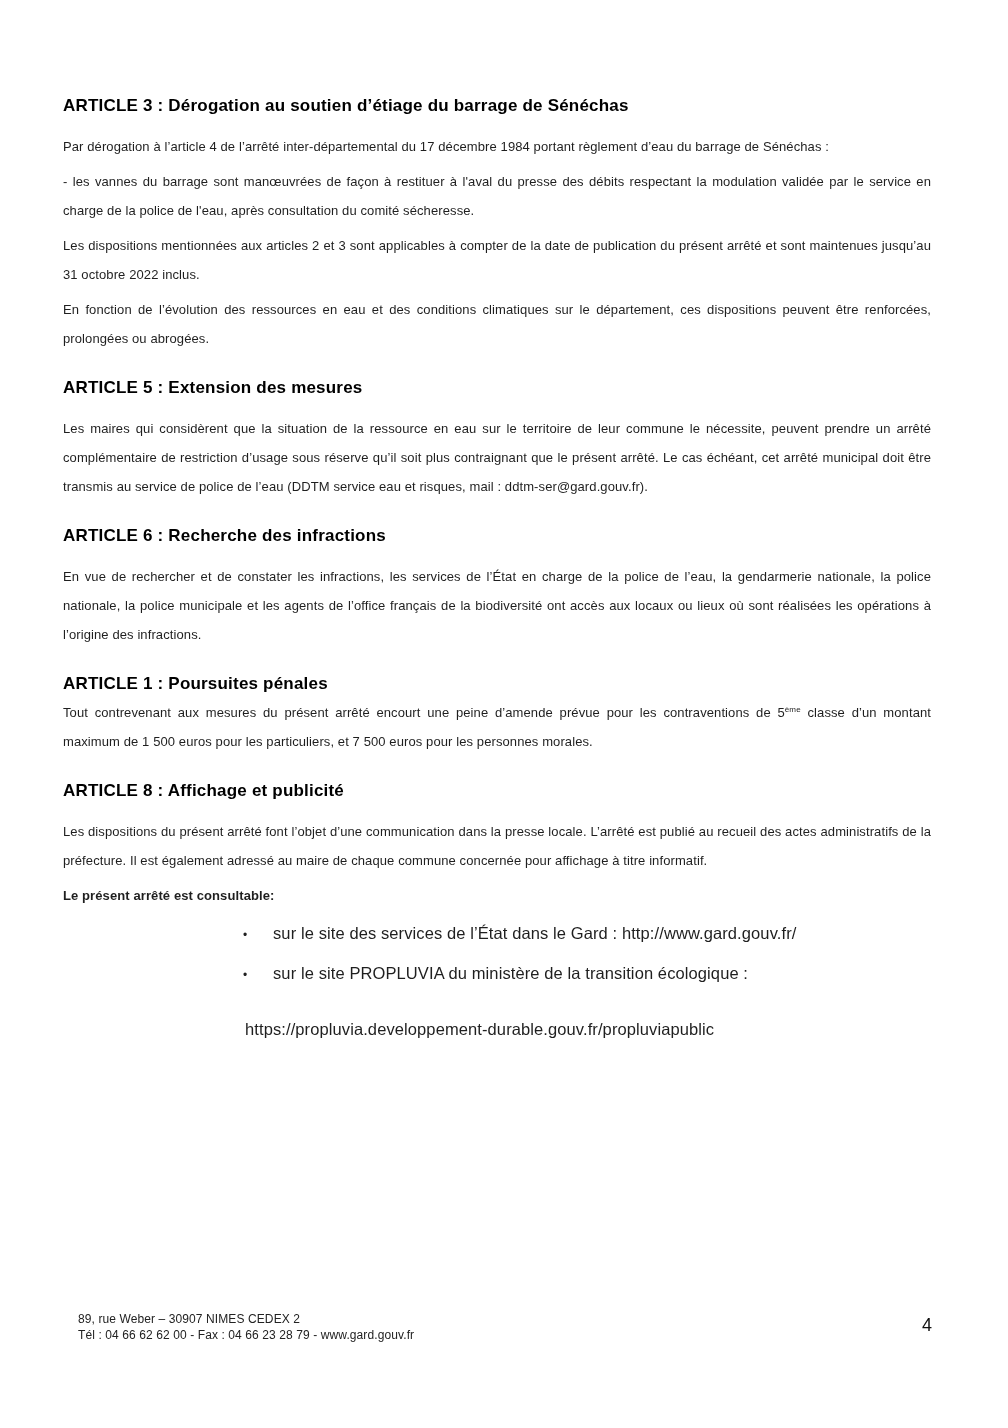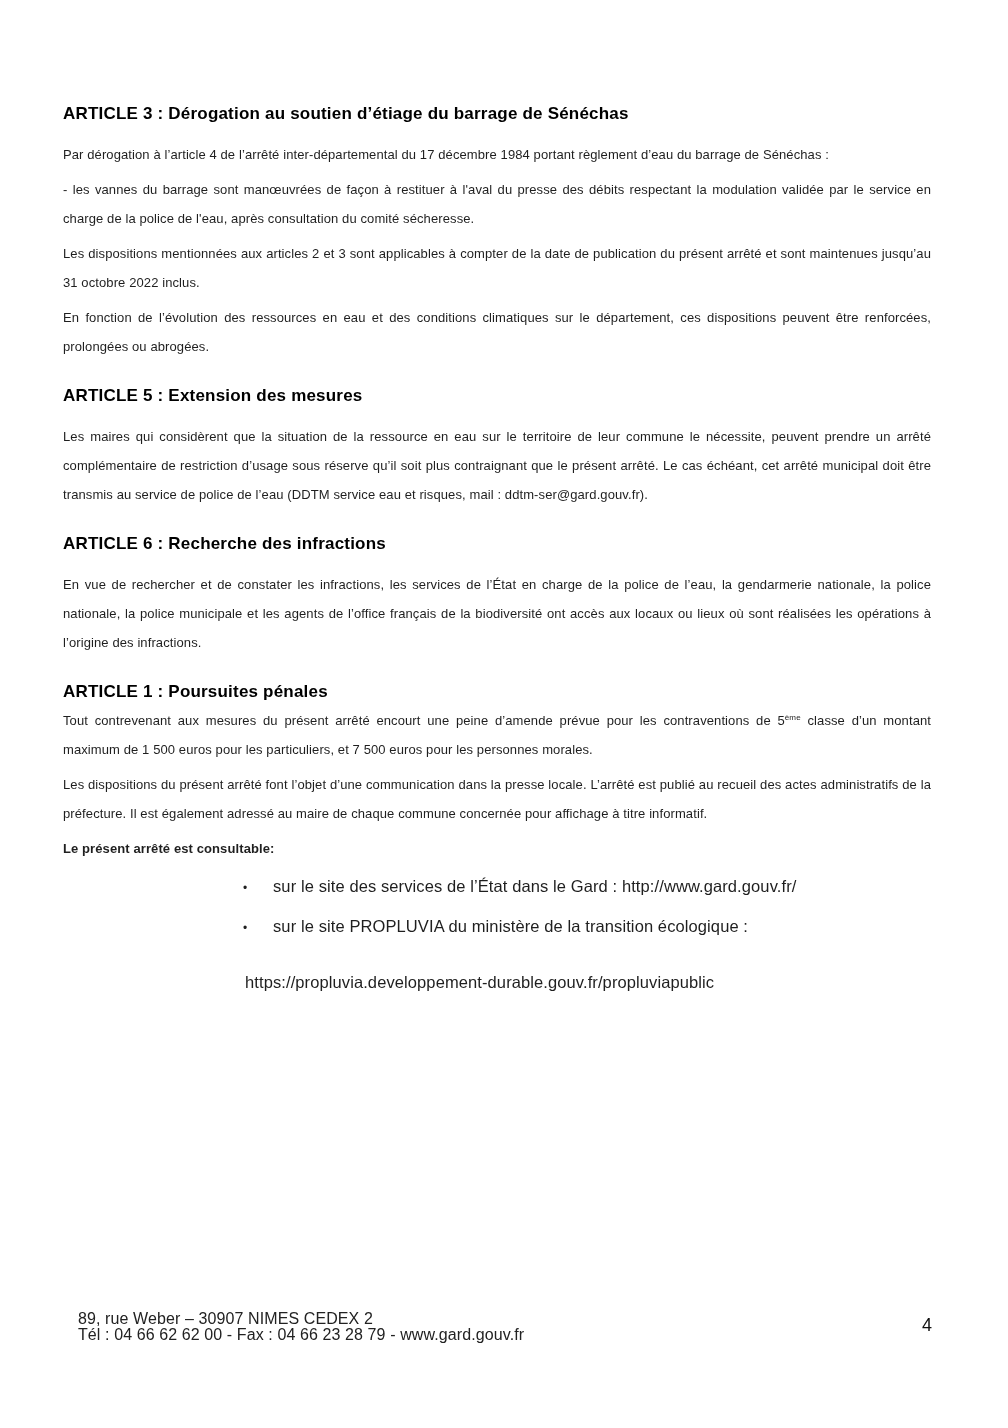--- a/index.html
+++ b/index.html
@@ -24,21 +24,21 @@
   }
   .article-heading {
     font-size: 17px;
     font-weight: 700;
     color: #000000;
     line-height: 28px;
     letter-spacing: 0.2px;
     margin: 21px 0 12px 0;
   }
   .article-heading.first {
-    margin-top: 12px;
+    margin-top: 4px;
   }
   .article-heading.tight {
     margin-bottom: 0;
   }
   .para {
     font-size: 13px;
     line-height: 29px;
     text-align: justify;
     letter-spacing: 0.1px;
     color: #1f1f1f;
@@ -73,21 +73,21 @@
     margin-top: 25px;
     font-size: 16.5px;
     line-height: 29px;
     letter-spacing: 0.1px;
     color: #1f1f1f;
   }
   .footer {
     position: absolute;
     left: 78px;
     top: 1311px;
-    font-size: 16px;
+    font-size: 12px;
     line-height: 16px;
     letter-spacing: 0.1px;
     color: #222222;
   }
   .page-number {
     position: absolute;
     right: 76px;
     top: 1315px;
     font-size: 18px;
     color: #111111;
@@ -108,20 +108,21 @@
 
     <div class="article-heading">ARTICLE 5 : Extension des mesures</div>
     <p class="para">Les maires qui considèrent que la situation de la ressource en eau sur le territoire de leur commune le nécessite, peuvent prendre un arrêté complémentaire de restriction d’usage sous réserve qu’il soit plus contraignant que le présent arrêté. Le cas échéant, cet arrêté municipal doit être transmis au service de police de l’eau (DDTM service eau et risques, mail : ddtm-ser@gard.gouv.fr).</p>
 
     <div class="article-heading">ARTICLE 6 : Recherche des infractions</div>
     <p class="para">En vue de rechercher et de constater les infractions, les services de l’État en charge de la police de l’eau, la gendarmerie nationale, la police nationale, la police municipale et les agents de l’office français de la biodiversité ont accès aux locaux ou lieux où sont réalisées les opérations à l’origine des infractions.</p>
 
     <div class="article-heading tight">ARTICLE 1 : Poursuites pénales</div>
     <p class="para"><span>Tout contrevenant aux mesures du présent arrêté encourt une peine d’amende prévue pour les contraventions de 5</span><sup class="ord">ème</sup><span> classe d’un montant maximum de 1 500 euros pour les particuliers, et 7 500 euros pour les personnes morales.</span></p>
 
+    <div class="article-heading">ARTICLE 8 : Affichage et publicité</div>
     <p class="para">Les dispositions du présent arrêté font l’objet d’une communication dans la presse locale. L’arrêté est publié au recueil des actes administratifs de la préfecture. Il est également adressé au maire de chaque commune concernée pour affichage à titre informatif.</p>
     <p class="para no-justify">Le présent arrêté est consultable:</p>
 
     <div class="bullet-row">
       <span class="bullet-dot">•</span>
       <span>sur le site des services de l’État dans le Gard :  http://www.gard.gouv.fr/</span>
     </div>
     <div class="bullet-row">
       <span class="bullet-dot">•</span>
       <span>sur le site PROPLUVIA du ministère de la transition écologique :</span>

